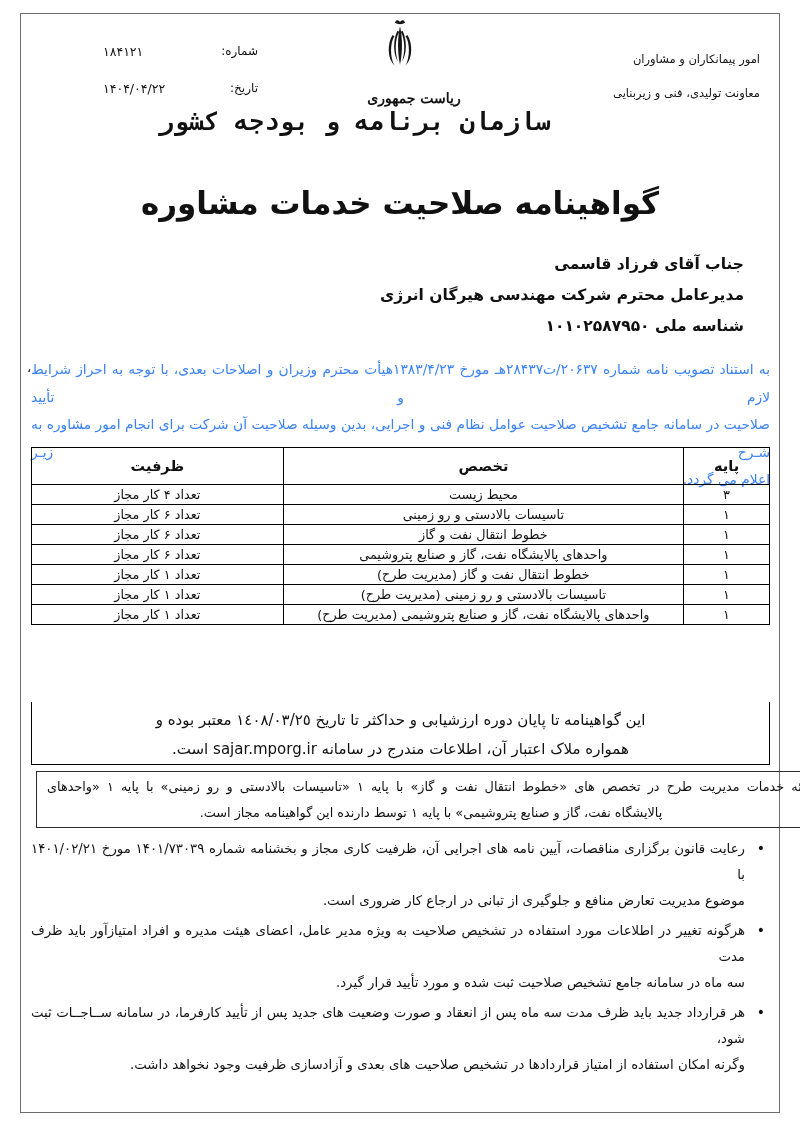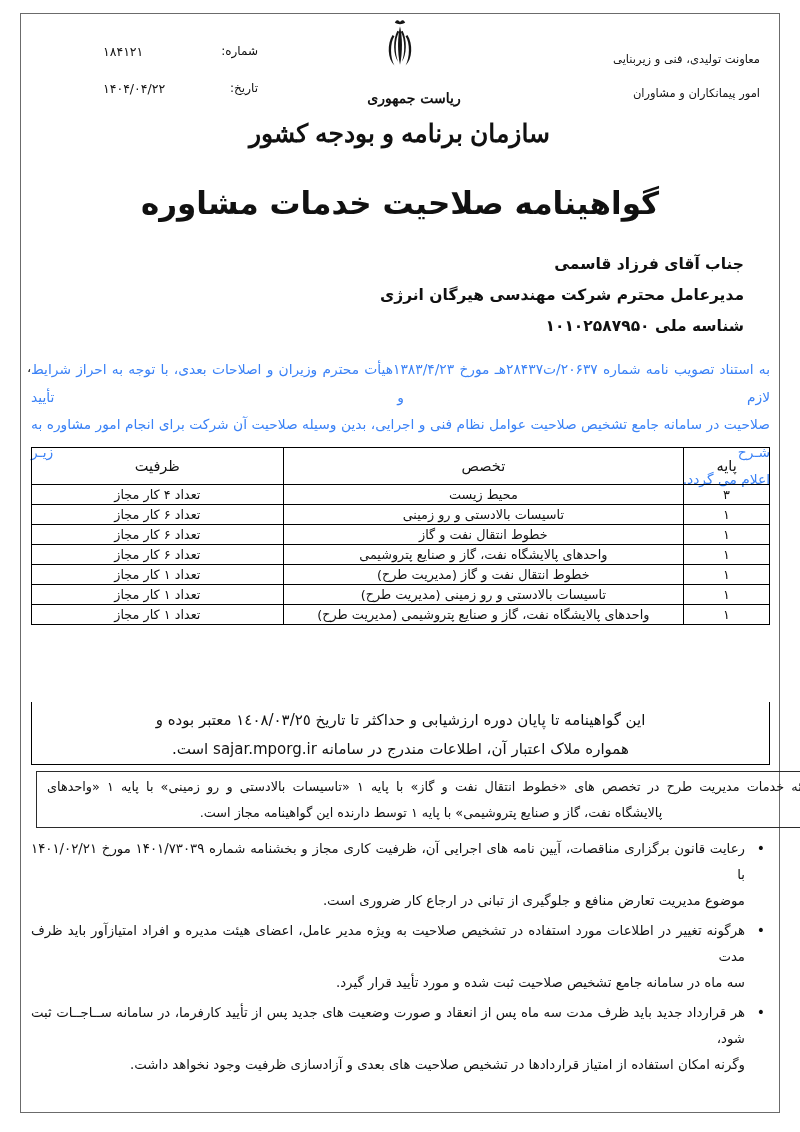--- a/index.html
+++ b/index.html
@@ -25,23 +25,23 @@
     font-size: 11.5px; line-height: 34px; color: #151515;
   }
   .hdr-center { position: absolute; top: 18px; left: 50%; transform: translateX(-50%); text-align: center; width: 300px; }
   .emblem { display: block; margin: 0 auto; }
   .caption1 {
     font-family: "DejaVu Serif", "Liberation Serif", serif;
     font-size: 14px; font-weight: bold; direction: rtl;
     transform: translateX(14px); margin-top: 20px;
   }
   .caption2 {
-    font-family: Liberation Sans, sans-serif;
+    font-family: Liberation Mono, monospace;
     font-size: 25px; font-weight: bold; direction: rtl;
-    margin-top: 13px; white-space: nowrap;
+    margin-top: 1px; white-space: nowrap;
   }
   .hdr-left {
     position: absolute; top: 44px; left: 103px; width: 155px;
     direction: rtl; font-size: 12px;
   }
   .hdr-left .row { display: flex; justify-content: space-between; height: 37px; align-items: flex-start; }
   .hdr-left .val { font-size: 12.5px; }
   
   .doc-title {
     position: absolute; top: 185px; left: 0; width: 100%;
@@ -61,21 +61,21 @@
   .just { text-align: justify; text-align-last: justify; }
   .start { text-align: right; }
   .stray { position: absolute; left: 27px; top: 360px; font-size: 13px; }
   
   table.qual {
     position: absolute; top: 447px; left: 31px; width: 739px;
     border-collapse: collapse; direction: rtl; text-align: center;
   }
   table.qual th {
     border: 1.6px solid #000; height: 37px;
-    font-size: 14.5px; font-weight: normal;
+    font-size: 14.5px; font-weight: bold;
   }
   table.qual td {
     border: 1.5px solid #000; height: 20px;
     font-size: 12.8px; padding: 0 8px;
   }
   .w-paye { width: 86px; } .w-spec { width: 401px; } .w-cap { width: 252px; }
   
   .validity {
     position: absolute; top: 701.5px; left: 31px; width: 739px; height: 63px;
     border-left: 1.6px solid #000; border-right: 1.6px solid #000; border-bottom: 1.6px solid #000;
@@ -96,22 +96,22 @@
   .bullet { position: relative; padding-right: 25px; margin-bottom: 4px; font-size: 13.3px; line-height: 26px; }
   .bullet .dot { position: absolute; right: 5px; top: -1px; font-size: 14px; }
 </style>
 </head>
 <body>
 
 <div class="page">
   <div class="frame"></div>
 
   <div class="hdr-right">
+    <div>امور پیمانکاران و مشاوران</div>
     <div>معاونت تولیدی، فنی و زیربنایی</div>
-    <div>امور پیمانکاران و مشاوران</div>
   </div>
 
   <div class="hdr-center">
     <svg class="emblem" width="46" height="52" viewBox="0 0 60 70" aria-hidden="true">
       <g fill="#151515">
         <path d="M23,6 C26,0.5 29,3.5 30,5.5 C31,3.5 34,0.5 37,6 C33,9 27,9 23,6 Z"></path>
         <path d="M30,11 C26.8,25 26.2,45 30,63 C33.8,45 33.2,25 30,11 Z"></path>
         <path d="M26.5,17 C20.5,29 20.5,49 27.5,59 C23,48 23,28 29,18.5 Z"></path>
         <path d="M33.5,17 C39.5,29 39.5,49 32.5,59 C37,48 37,28 31,18.5 Z"></path>
         <path d="M20,23 C12.5,35 13,55 22.5,64 C16.5,53 16.5,33 22.5,24.5 Z"></path>

